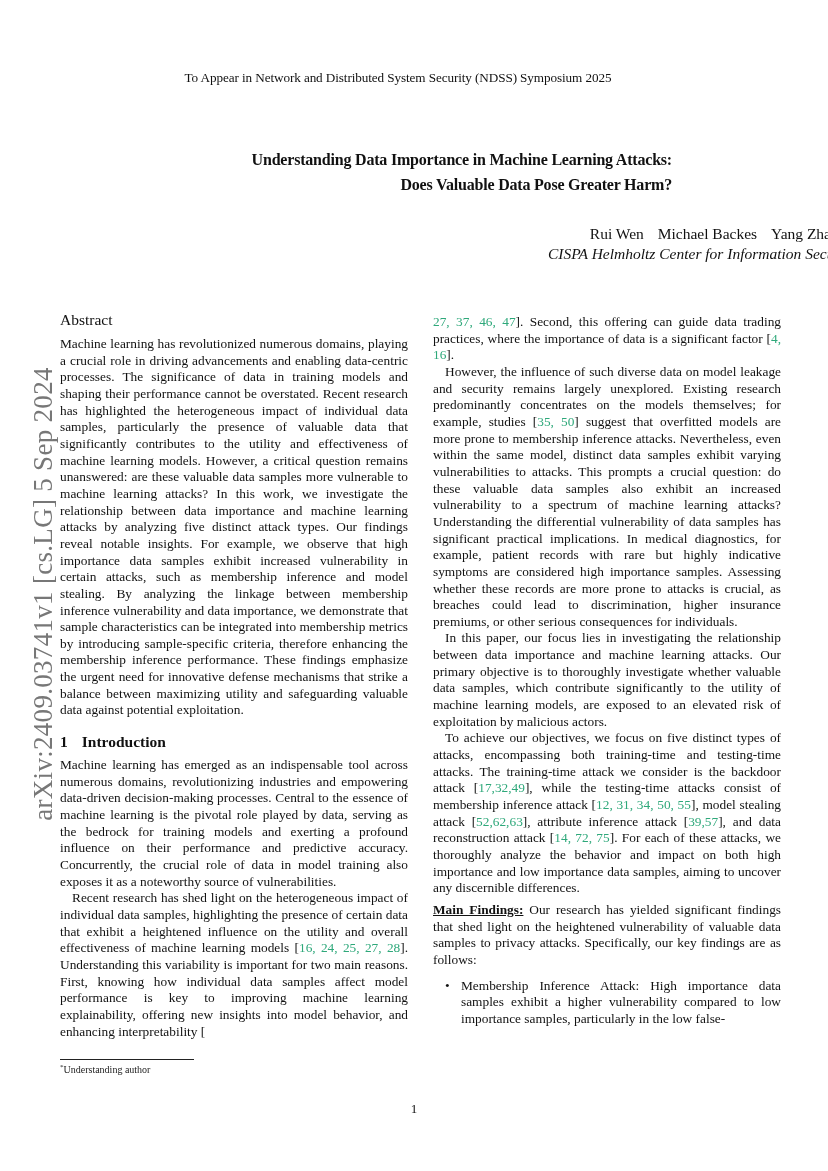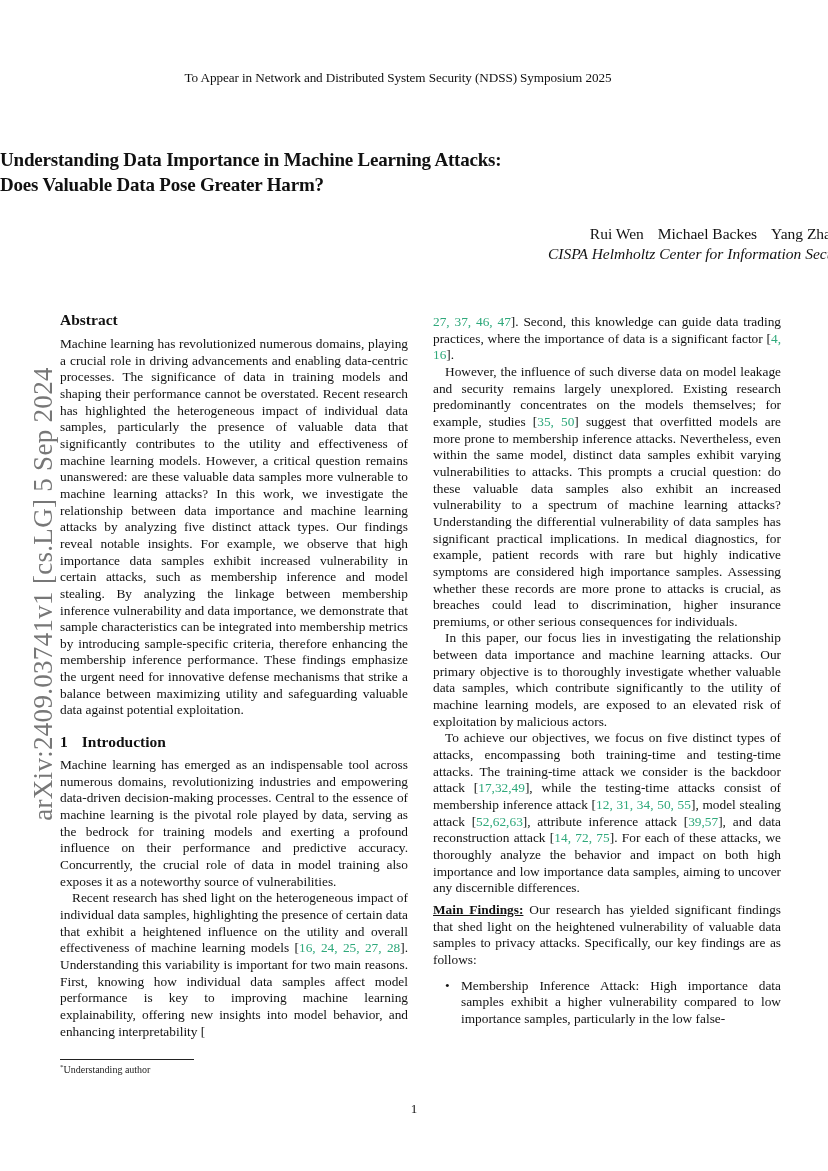--- a/index.html
+++ b/index.html
@@ -5,22 +5,22 @@
   html, body { margin: 0; padding: 0; background: #ffffff; }
   body {
     width: 828px; height: 1171px; position: relative; overflow: hidden;
     font-family: "Liberation Serif", "DejaVu Serif", serif; color: #111;
   }
   .header-venue {
     position: absolute; top: 70px; left: 0; width: 796px; text-align: center;
     font-size: 13.2px; letter-spacing: -0.1px;
   }
   .title {
-    position: absolute; top: 147px; left: 0; width: 672px; text-align: left;
-    font-weight: bold; font-size: 19px; line-height: 25px; letter-spacing: -0.2px;
+    position: absolute; top: 147px; left: 0; width: 672px; text-align: right;
+    font-weight: bold; font-size: 16px; line-height: 25px; letter-spacing: -0.2px;
   }
   .authors {
     position: absolute; top: 220px; left: 0; width: 828px; text-align: right;
     font-size: 15.5px; line-height: 20px; margin-left: 28px;
   }
   .authors .name { margin: 0 5px; }
   .authors sup { color: #2ea87a; font-size: 9px; vertical-align: super; }
   .affil { font-style: italic; }
   .arxiv-stamp {
     position: absolute; left: 23px; top: 344px; width: 40px; height: 500px;
@@ -29,21 +29,21 @@
     position: absolute; left: 50%; top: 50%;
     transform: translate(-50%, -50%) rotate(-90deg);
     white-space: nowrap; font-size: 27px; color: #777; letter-spacing: 0.3px;
   }
   .col {
     position: absolute; width: 348px; font-size: 13.35px; line-height: 16.65px;
     text-align: justify; hyphens: manual;
   }
   .col-left { left: 60px; top: 311px; }
   .col-right { left: 433px; top: 314px; }
-  .h-abstract { font-weight: bold; font-size: 15.5px; margin: 0 0 7px 0; line-height: 18px; }
+  .h-abstract { font-weight: normal; font-size: 15.5px; margin: 0 0 7px 0; line-height: 18px; }
   .h-section { font-weight: bold; font-size: 15.5px; margin: 14px 0 6px 0; line-height: 18px; }
   .h-section .num { margin-right: 14px; }
   p { margin: 0; }
   p.indent { text-indent: 12px; font-family: Liberation Serif, serif; }
   .cite { color: #2ea87a; }
   .bold-lead { font-weight: bold; text-decoration: underline; }
   .main-findings { margin-top: 5px; }
   ul.findings { margin: 9px 0 0 0; padding-left: 28px; list-style: none; }
   ul.findings li { position: relative; }
   ul.findings li::before { content: "\2022"; position: absolute; left: -16px; }
@@ -88,21 +88,21 @@
   <p>Machine learning has revolutionized numerous domains, playing a crucial role in driving advancements and enabling data-centric processes. The significance of data in training models and shaping their performance cannot be overstated. Recent research has highlighted the heterogeneous impact of individual data samples, particularly the presence of valuable data that significantly contributes to the utility and effective­ness of machine learning models. However, a critical ques­tion remains unanswered: are these valuable data samples more vulnerable to machine learning attacks? In this work, we investigate the relationship between data importance and machine learning attacks by analyzing five distinct attack types. Our findings reveal notable insights. For example, we observe that high importance data samples exhibit increased vulnerability in certain attacks, such as membership infer­ence and model stealing. By analyzing the linkage between membership inference vulnerability and data importance, we demonstrate that sample characteristics can be integrated into membership metrics by introducing sample-specific criteria, therefore enhancing the membership inference performance. These findings emphasize the urgent need for innovative de­fense mechanisms that strike a balance between maximizing utility and safeguarding valuable data against potential ex­ploitation.</p>
 
   <div class="h-section">
     <span class="num">1</span><span>Introduction</span>
   </div>
   <p>Machine learning has emerged as an indispensable tool across numerous domains, revolutionizing industries and empowering data-driven decision-making processes. Central to the essence of machine learning is the pivotal role played by data, serving as the bedrock for training models and ex­erting a profound influence on their performance and predic­tive accuracy. Concurrently, the crucial role of data in model training also exposes it as a noteworthy source of vulnerabil­ities.</p>
   <p class="indent"><span>Recent research has shed light on the heterogeneous im­pact of individual data samples, highlighting the presence of certain data that exhibit a heightened influence on the utility and overall effectiveness of machine learning mod­els [</span><span class="cite">16, 24, 25, 27, 28</span><span>]. Understanding this variability is im­portant for two main reasons. First, knowing how individ­ual data samples affect model performance is key to im­proving machine learning explainability, offering new in­sights into model behavior, and enhancing interpretabil­ity [</span></p>
 </div>
 
 <div class="col col-right">
-  <p><span class="cite">27, 37, 46, 47</span><span>]. Second, this knowledge can guide data trading practices, where the importance of data is a signifi­cant factor [</span><span class="cite">4, 16</span><span>].</span></p>
+  <p><span class="cite">27, 37, 46, 47</span><span>]. Second, this offering can guide data trading practices, where the importance of data is a signifi­cant factor [</span><span class="cite">4, 16</span><span>].</span></p>
   <p class="indent"><span>However, the influence of such diverse data on model leakage and security remains largely unexplored. Existing research predominantly concentrates on the models them­selves; for example, studies [</span><span class="cite">35, 50</span><span>] suggest that overfit­ted models are more prone to membership inference attacks. Nevertheless, even within the same model, distinct data sam­ples exhibit varying vulnerabilities to attacks. This prompts a crucial question: do these valuable data samples also exhibit an increased vulnerability to a spectrum of machine learn­ing attacks? Understanding the differential vulnerability of data samples has significant practical implications. In med­ical diagnostics, for example, patient records with rare but highly indicative symptoms are considered high importance samples. Assessing whether these records are more prone to attacks is crucial, as breaches could lead to discrimination, higher insurance premiums, or other serious consequences for individuals.</span></p>
   <p class="indent">In this paper, our focus lies in investigating the relationship between data importance and machine learning attacks. Our primary objective is to thoroughly investigate whether valu­able data samples, which contribute significantly to the utility of machine learning models, are exposed to an elevated risk of exploitation by malicious actors.</p>
   <p class="indent"><span>To achieve our objectives, we focus on five distinct types of attacks, encompassing both training-time and testing-time attacks. The training-time attack we consider is the back­door attack [</span><span class="cite">17,32,49</span><span>], while the testing-time attacks consist of membership inference attack [</span><span class="cite">12, 31, 34, 50, 55</span><span>], model stealing attack [</span><span class="cite">52,62,63</span><span>], attribute inference attack [</span><span class="cite">39,57</span><span>], and data reconstruction attack [</span><span class="cite">14, 72, 75</span><span>]. For each of these attacks, we thoroughly analyze the behavior and impact on both high importance and low importance data samples, aim­ing to uncover any discernible differences.</span></p>
   <p class="main-findings"><span class="bold-lead">Main Findings:</span><span> Our research has yielded significant find­ings that shed light on the heightened vulnerability of valu­able data samples to privacy attacks. Specifically, our key findings are as follows:</span></p>
   <ul class="findings">
     <li>Membership Inference Attack: High importance data samples exhibit a higher vulnerability compared to low importance samples, particularly in the low false-</li>
   </ul>
 </div>
 
 <div class="footnote-rule"></div>

